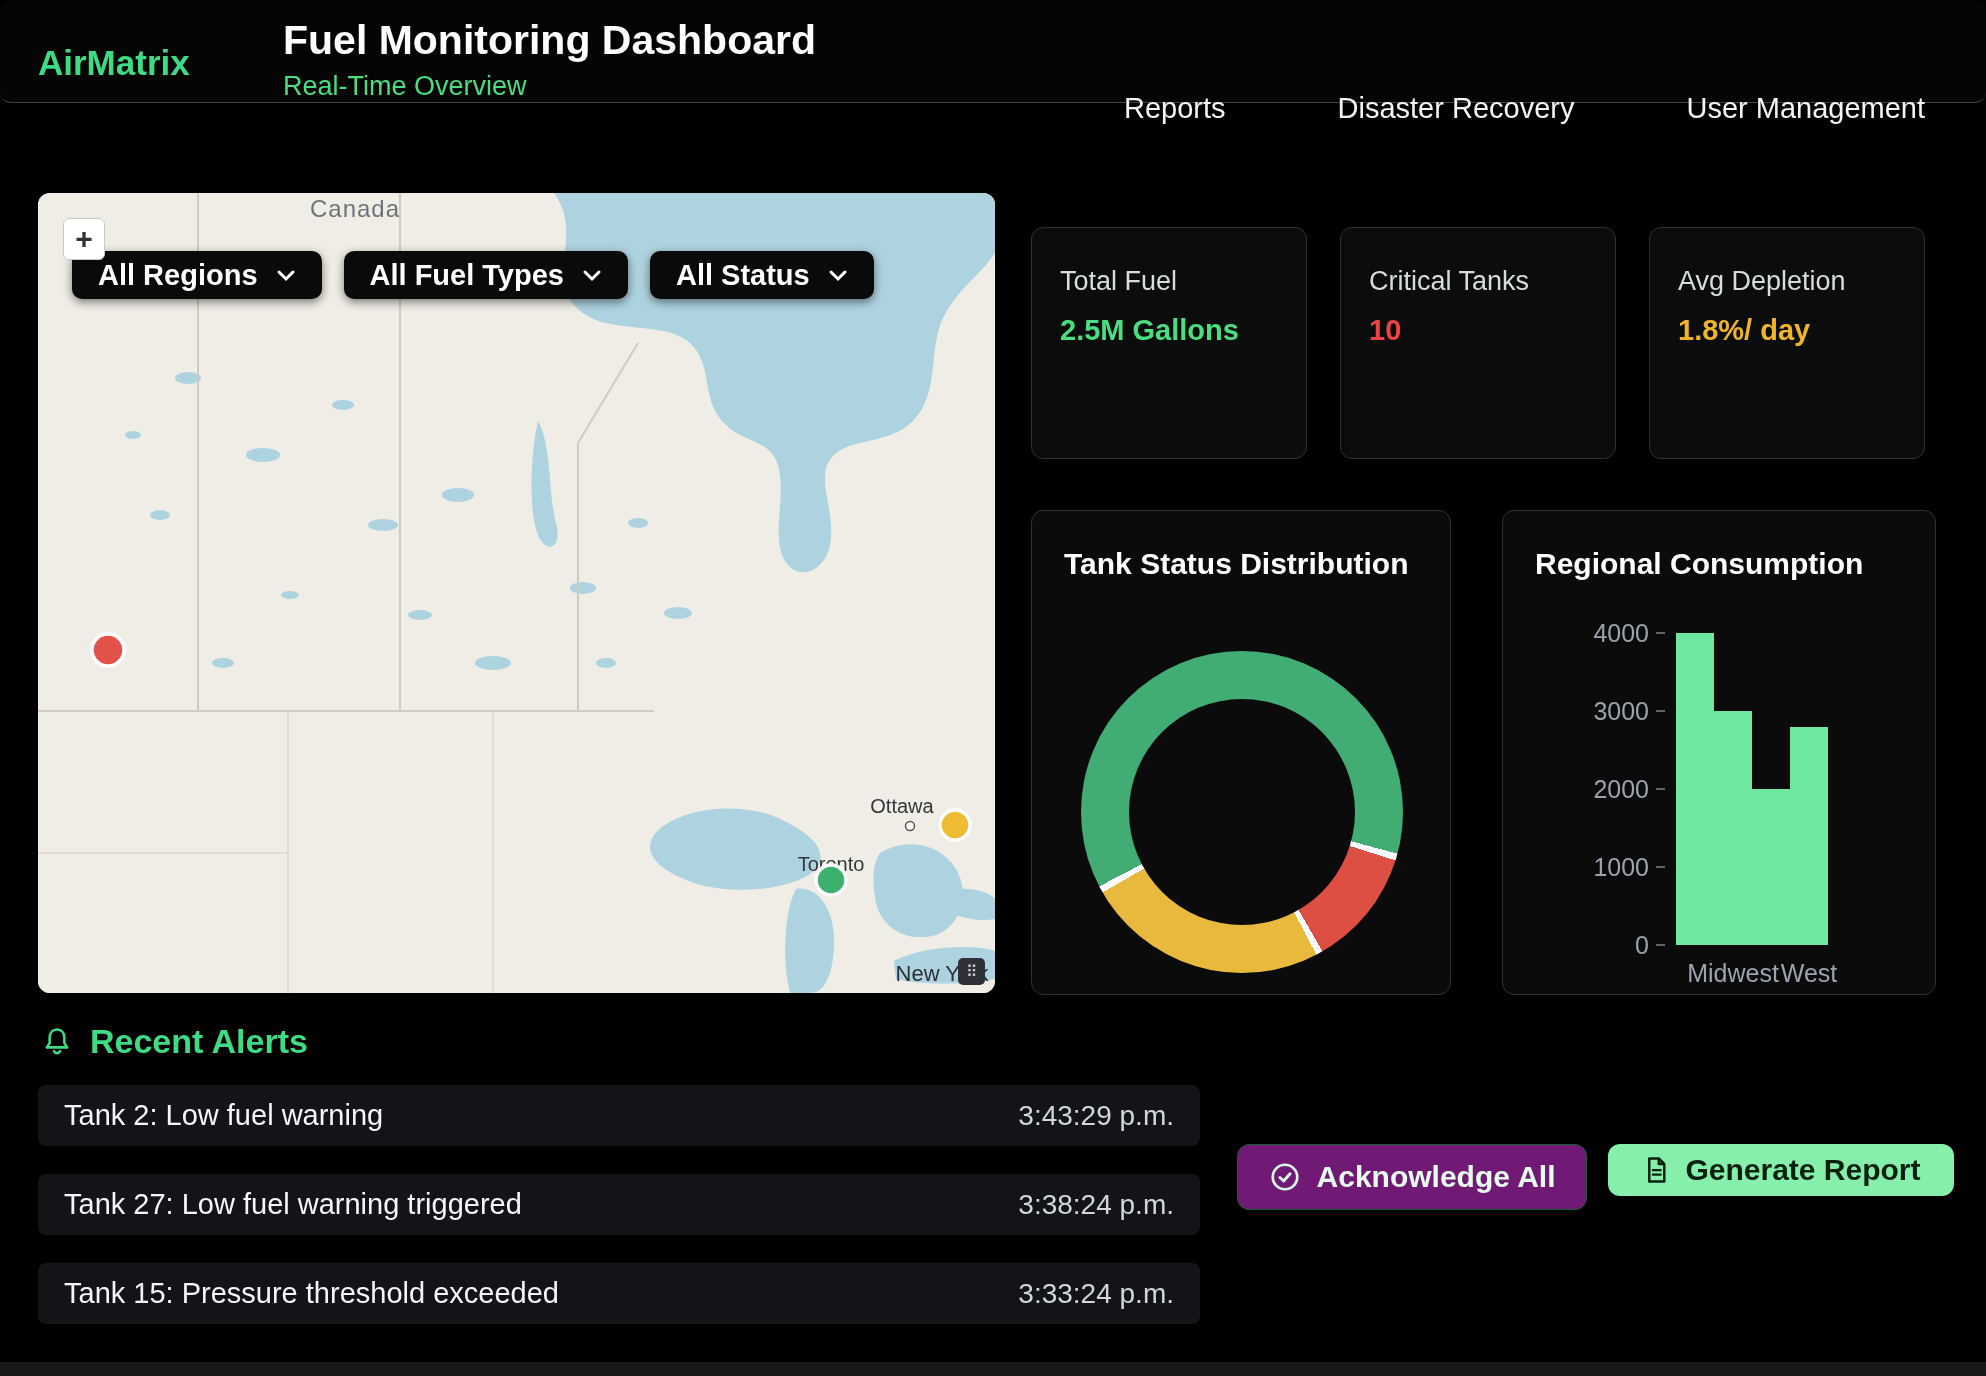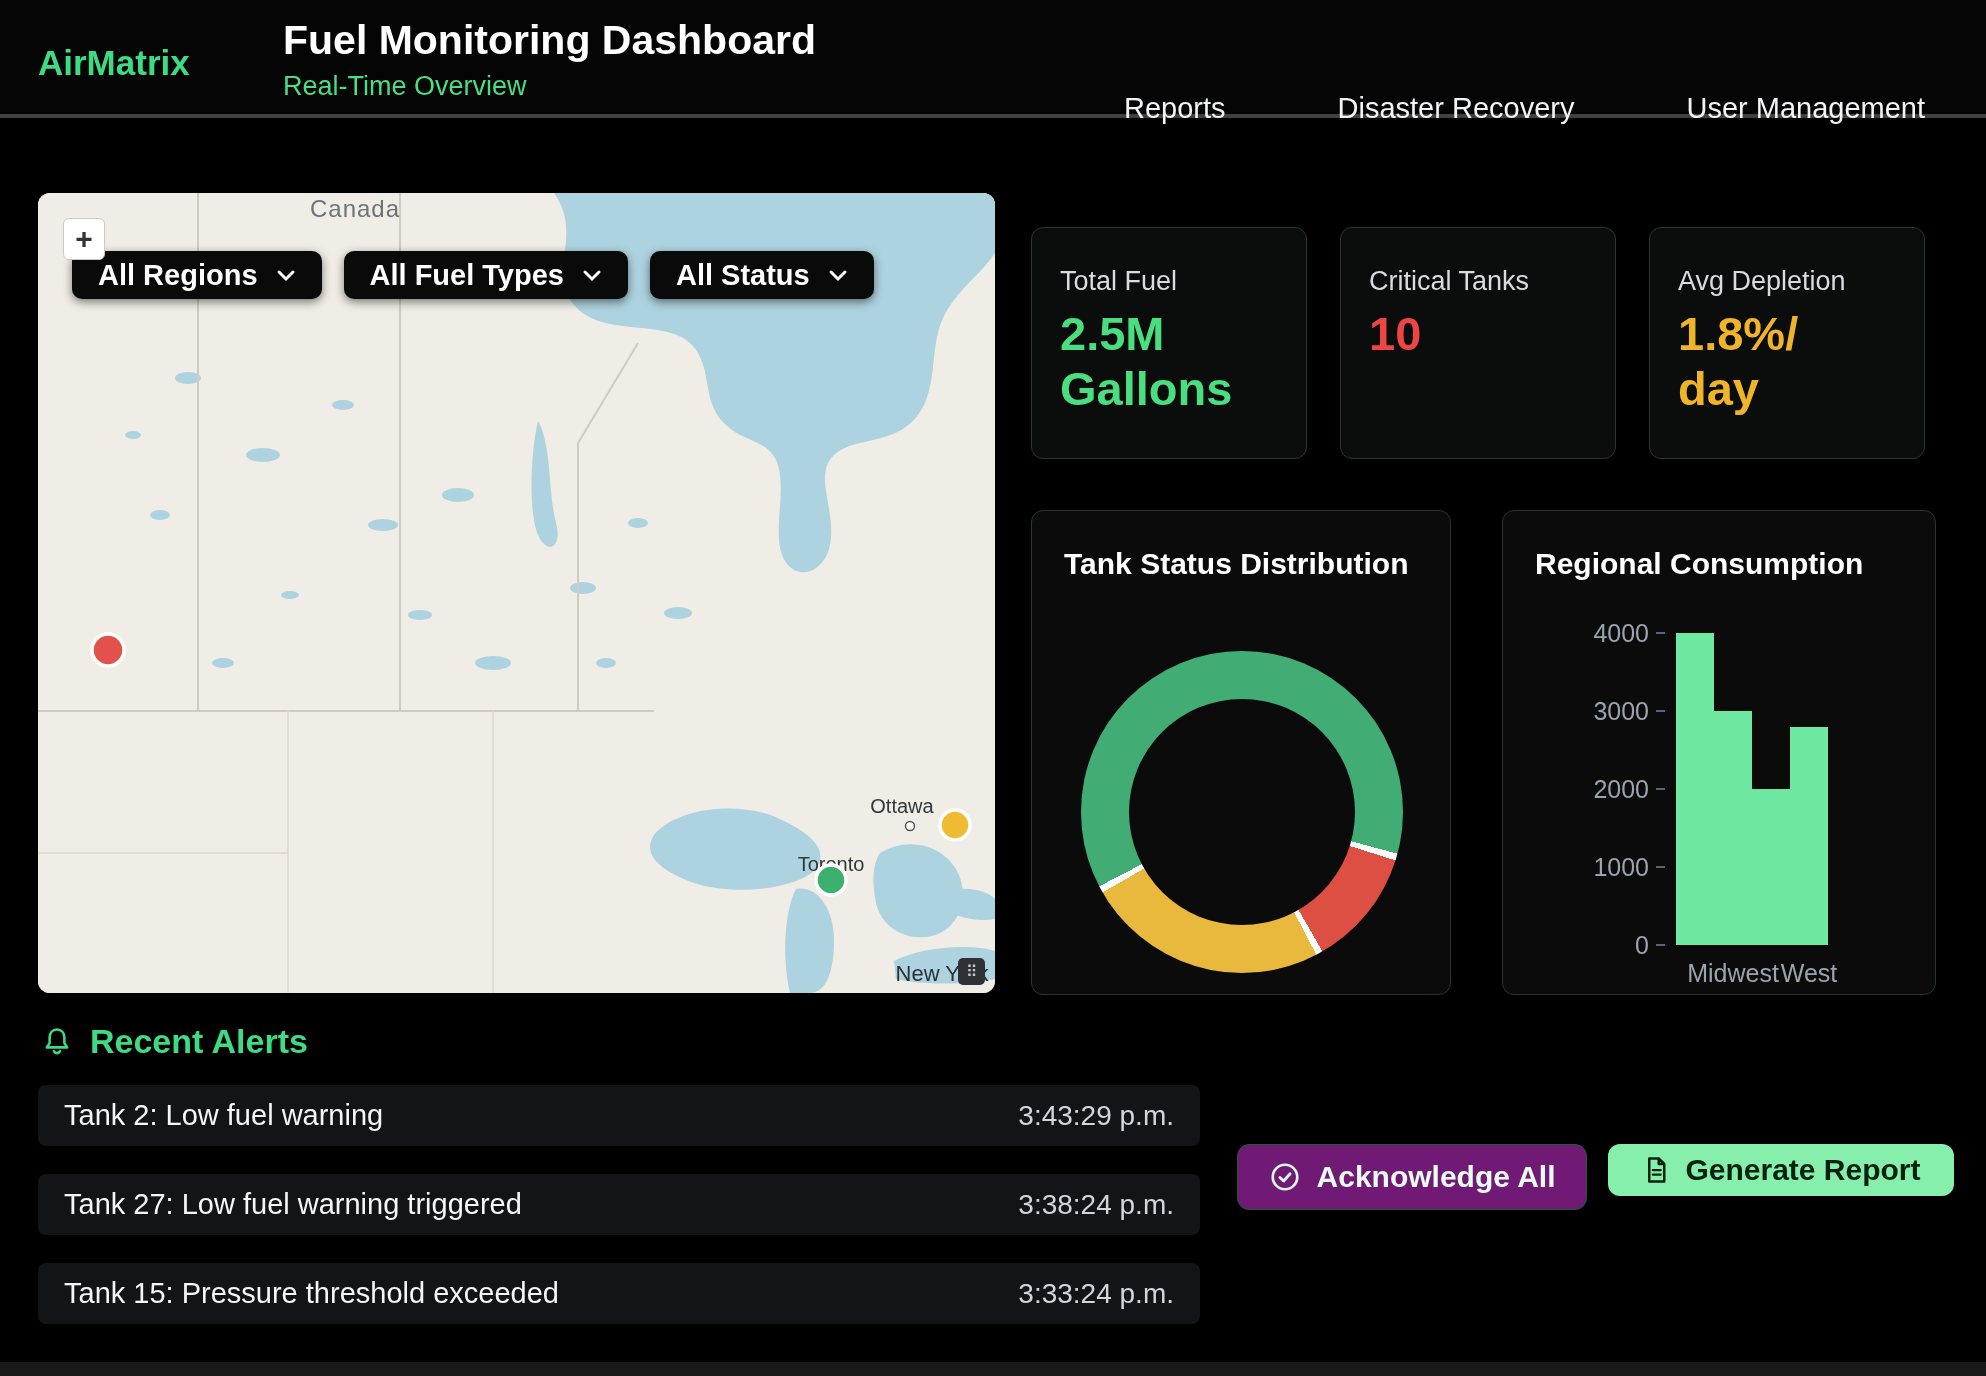--- a/index.html
+++ b/index.html
@@ -1,40 +1,40 @@
 <!DOCTYPE html>
 <html><head>
 <meta charset="utf-8">
 <style>
   * { margin:0; padding:0; box-sizing:border-box; }
   html,body { background:#000; }
   body { font-family:"Liberation Sans","DejaVu Sans",sans-serif; }
   .page { position:relative; width:1986px; height:1376px; background:#000; overflow:hidden; color:#fff; }
 
   
-  header { position:absolute; left:0; top:0; width:100%; height:118px; background:#050505; border-bottom:4px solid #404040; }
+  header { position:absolute; left:0; top:0; width:100%; height:103px; background:#050505; border-bottom:1px solid #404040;border-radius:11px; }
   .brand { position:absolute; left:38px; top:0; height:125px; display:flex; align-items:center; font-size:35px; font-weight:bold; color:#3ddc84; cursor:pointer; }
   .title-block { position:absolute; left:283px; top:17px; }
   .title-block h1 { font-size:41px; font-weight:bold; color:#fff; }
   .subtitle { font-size:27px; color:#4ade80; margin-top:7px; font-weight:500; }
   nav { position:absolute; right:61px; top:0; height:125px; display:flex; align-items:flex-end; gap:112px; font-size:29px; color:#f3f4f6; }
   nav a { cursor:pointer; white-space:nowrap; }
 
   
   .map { position:absolute; left:38px; top:193px; width:957px; height:800px; border-radius:12px; overflow:hidden; background:#efede5; cursor:grab; }
   .map svg.basemap { position:absolute; inset:0; width:100%; height:100%; display:block; }
   .zoom-in { position:absolute; left:25px; top:25px; width:42px; height:42px; background:#fff; border:1px solid #c9c9c9; border-radius:6px; font-size:30px; font-weight:bold; color:#333; z-index:5; display:flex; align-items:center; justify-content:center; cursor:pointer; line-height:1; }
   .filters { position:absolute; left:34px; top:58px; display:flex; gap:22px; z-index:4; }
   .filter { height:48px; background:#0a0a0a; border-radius:10px; display:flex; align-items:center; gap:18px; padding:0 26px; color:#fff; font-size:29px; font-weight:bold; cursor:pointer; box-shadow:0 3px 10px rgba(0,0,0,.5); }
   .drag-handle { position:absolute; right:10px; bottom:8px; width:27px; height:27px; background:#2f3136; border-radius:5px; color:#c7c9cd; display:flex; align-items:center; justify-content:center; font-size:16px; z-index:6; cursor:grab; }
 
   
   .stat-card { position:absolute; top:227px; width:276px; height:232px; background:#0b0d0c; border:1px solid #2a352f; border-radius:12px; padding:38px 28px; }
   .stat-card .label { font-size:27px; color:#d8dcdf; font-weight:500; }
-  .stat-card .value { margin-top:9px; font-size:47px; font-weight:bold; line-height:1.18; max-width:200px; }
+  .stat-card .value { margin-top:16px; font-size:29px; font-weight:bold; line-height:1.18; max-width:200px; }
   .stat-1 { left:1031px; } .stat-2 { left:1340px; } .stat-3 { left:1649px; }
 
   
   .card { position:absolute; top:510px; height:485px; background:#0a0b0a; border:1px solid #2a352f; border-radius:12px; }
   .tank-card { left:1031px; width:420px; }
   .regional-card { left:1502px; width:434px; }
   .card h2 { position:absolute; left:32px; top:36px; font-size:30px; font-weight:bold; color:#fff; }
   .donut { position:absolute; left:49px; top:140px; width:322px; height:322px; border-radius:50%; }
   .donut-hole { position:absolute; inset:48px; border-radius:50%; background:#0a0b0a; }
 

